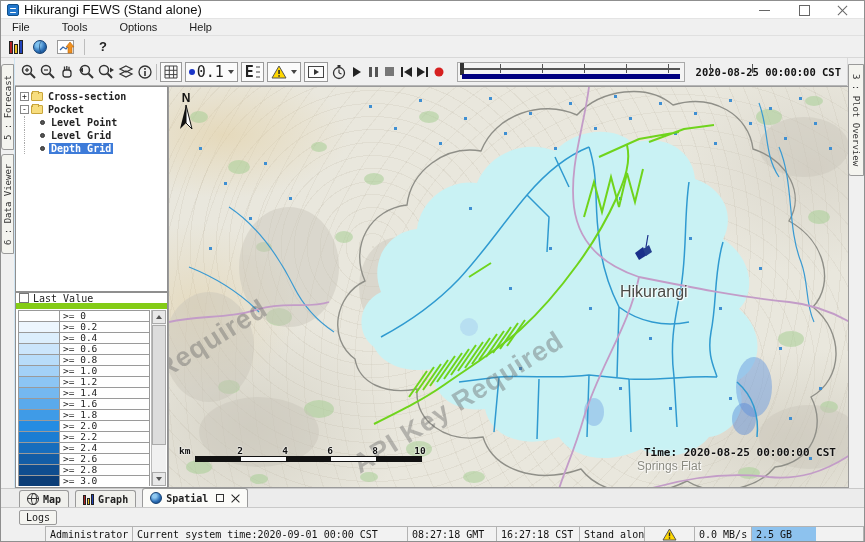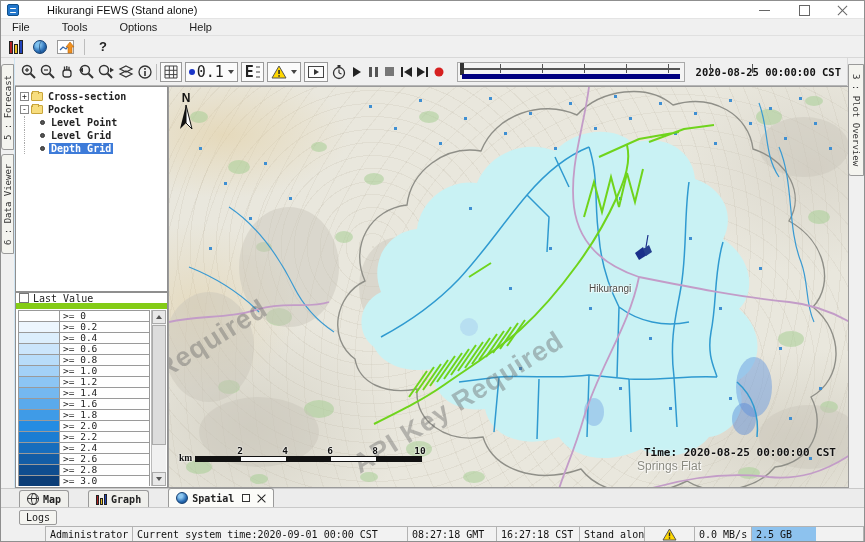--- a/index.html
+++ b/index.html
@@ -8,21 +8,21 @@
          font-family:"Liberation Sans", sans-serif; font-size:11px; color:#222;
          border:1px solid #8f8f8f; overflow:hidden; }
 
   
   #titlebar { position:absolute; top:0; left:0; right:0; height:18px; background:#ffffff;
               display:flex; align-items:center; padding:0 6px; border-bottom:1px solid #e4e4e4; }
   #app-icon { width:12px; height:12px; background:#2277cc; border:1px solid #0f4f8a; border-radius:2px;
               margin-right:5px; position:relative; }
   #app-icon:before, #app-icon:after{ content:""; position:absolute; left:2px; right:2px; height:1.5px; background:#fff; border-radius:2px;}
   #app-icon:before{ top:3px;} #app-icon:after{ top:7px;}
-  #title-text { font-size:11px; color:#111;margin-left:23px; }
+  #title-text { font-size:13px; color:#111; }
   #win-controls { margin-left:auto; display:flex; gap:28px; padding-right:10px; }
   .wc { width:11px; height:10px; position:relative; cursor:default; }
   .wc-min:before { content:""; position:absolute; left:0; right:0; top:5px; border-top:1.5px solid #666; }
   .wc-max:before { content:""; position:absolute; left:1px; top:0; width:9px; height:9px; border:1.5px solid #666; }
   .wc-close:before, .wc-close:after { content:""; position:absolute; left:5px; top:-1px; height:13px; border-left:1.5px solid #666; }
   .wc-close:before{ transform:rotate(45deg);} .wc-close:after{ transform:rotate(-45deg);}
 
   
   #menubar { position:absolute; top:18px; left:0; right:0; height:17px; background:#f0f0f0;
              display:flex; align-items:center; gap:18px; padding:0 4px; border-bottom:1px solid #e0e0e0;}
@@ -107,35 +107,35 @@
        radial-gradient(ellipse 200px 150px at 95% 20%, rgba(205,200,188,.5), transparent 70%),
        radial-gradient(ellipse 240px 130px at 92% 88%, rgba(200,196,182,.55), transparent 70%),
        repeating-radial-gradient(circle at 30% 40%, rgba(170,160,140,.14) 0 1px, transparent 1px 13px),
        repeating-radial-gradient(circle at 75% 70%, rgba(170,160,140,.12) 0 1px, transparent 1px 17px);
   }
   #map-svg { position:absolute; inset:0; }
   .wm { position:absolute; font-size:27px; font-weight:bold; color:rgba(105,105,105,.42);
         transform:rotate(-32deg); white-space:nowrap; letter-spacing:1px;}
   #north { position:absolute; left:8px; top:4px; width:18px; text-align:center; font-weight:bold; font-size:12px; color:#111;}
   .place-label { position:absolute; color:#4a4a46; text-shadow:0 0 2px #fff, 0 0 3px #fff, 1px 1px 1px #fff; white-space:nowrap;}
-  #lbl-town { left:420px; top:196px; font-size:10px; }
+  #lbl-town { left:451px; top:196px; font-size:16px; }
   #lbl-flat { left:468px; top:372px; font-size:12px; color:#8a8a80;}
   #map-time { position:absolute; right:12px; bottom:28px; font-family:"DejaVu Sans Mono",monospace;
               font-size:11px; font-weight:bold; color:#111; text-shadow:0 0 2px rgba(255,255,255,.8);}
   #scalebar { position:absolute; left:10px; bottom:24px; width:250px; height:18px; font-family:"DejaVu Sans Mono",monospace;
               font-size:9.5px; font-weight:bold; color:#111; text-shadow:0 0 2px #fff,0 0 2px #fff;}
-  #sb-unit { position:absolute; left:0; top:8px;font-family:Liberation Serif, serif; }
+  #sb-unit { position:absolute; left:0; top:0; }
   .sb-tick { position:absolute; top:0; transform:translateX(-50%); }
   #sb-bar { position:absolute; left:16px; top:11px; display:flex; border:1px solid #111; height:6px; }
   #sb-bar i { display:block; width:45px; }
   #sb-bar i:nth-child(odd){ background:#111; } #sb-bar i:nth-child(even){ background:#fafafa; }
 
   
   #tab-row { position:absolute; left:0; right:0; top:487px; height:20px; background:#ececec; border-top:1px solid #c9c9c9;
-             display:flex; align-items:flex-end; gap:19px; padding:0 0 0 18px; border-bottom:1px solid #c9c9c9;}
+             display:flex; align-items:flex-end; gap:6px; padding:0 0 0 18px; border-bottom:1px solid #c9c9c9;}
   .btab { display:flex; align-items:center; gap:4px; height:17px; padding:0 7px; background:#f0f0ec;
           border:1px solid #9a9a9a; border-bottom:none; border-radius:3px 3px 0 0;
           font-family:"DejaVu Sans Mono",monospace; font-size:10px; font-weight:bold;}
   .btab.active { background:#fbfbf8; height:19px; }
   .wireglobe { width:12px; height:12px; border-radius:50%; border:1.3px solid #333; position:relative; flex:none;}
   .wireglobe:before{ content:""; position:absolute; left:3px; top:-1px; bottom:-1px; width:4px; border:1px solid #333; border-radius:50%;}
   .wireglobe:after{ content:""; position:absolute; left:-1px; right:-1px; top:4px; border-top:1px solid #333;}
   .minibars { display:flex; align-items:flex-end; gap:1px; height:11px; flex:none;}
   .minibars i{ display:block; width:3px; border:1px solid #222;}
   .minibars i:nth-child(1){height:10px;background:#b22222;} .minibars i:nth-child(2){height:7px;background:#e8c020;} .minibars i:nth-child(3){height:11px;background:#2244bb;}

